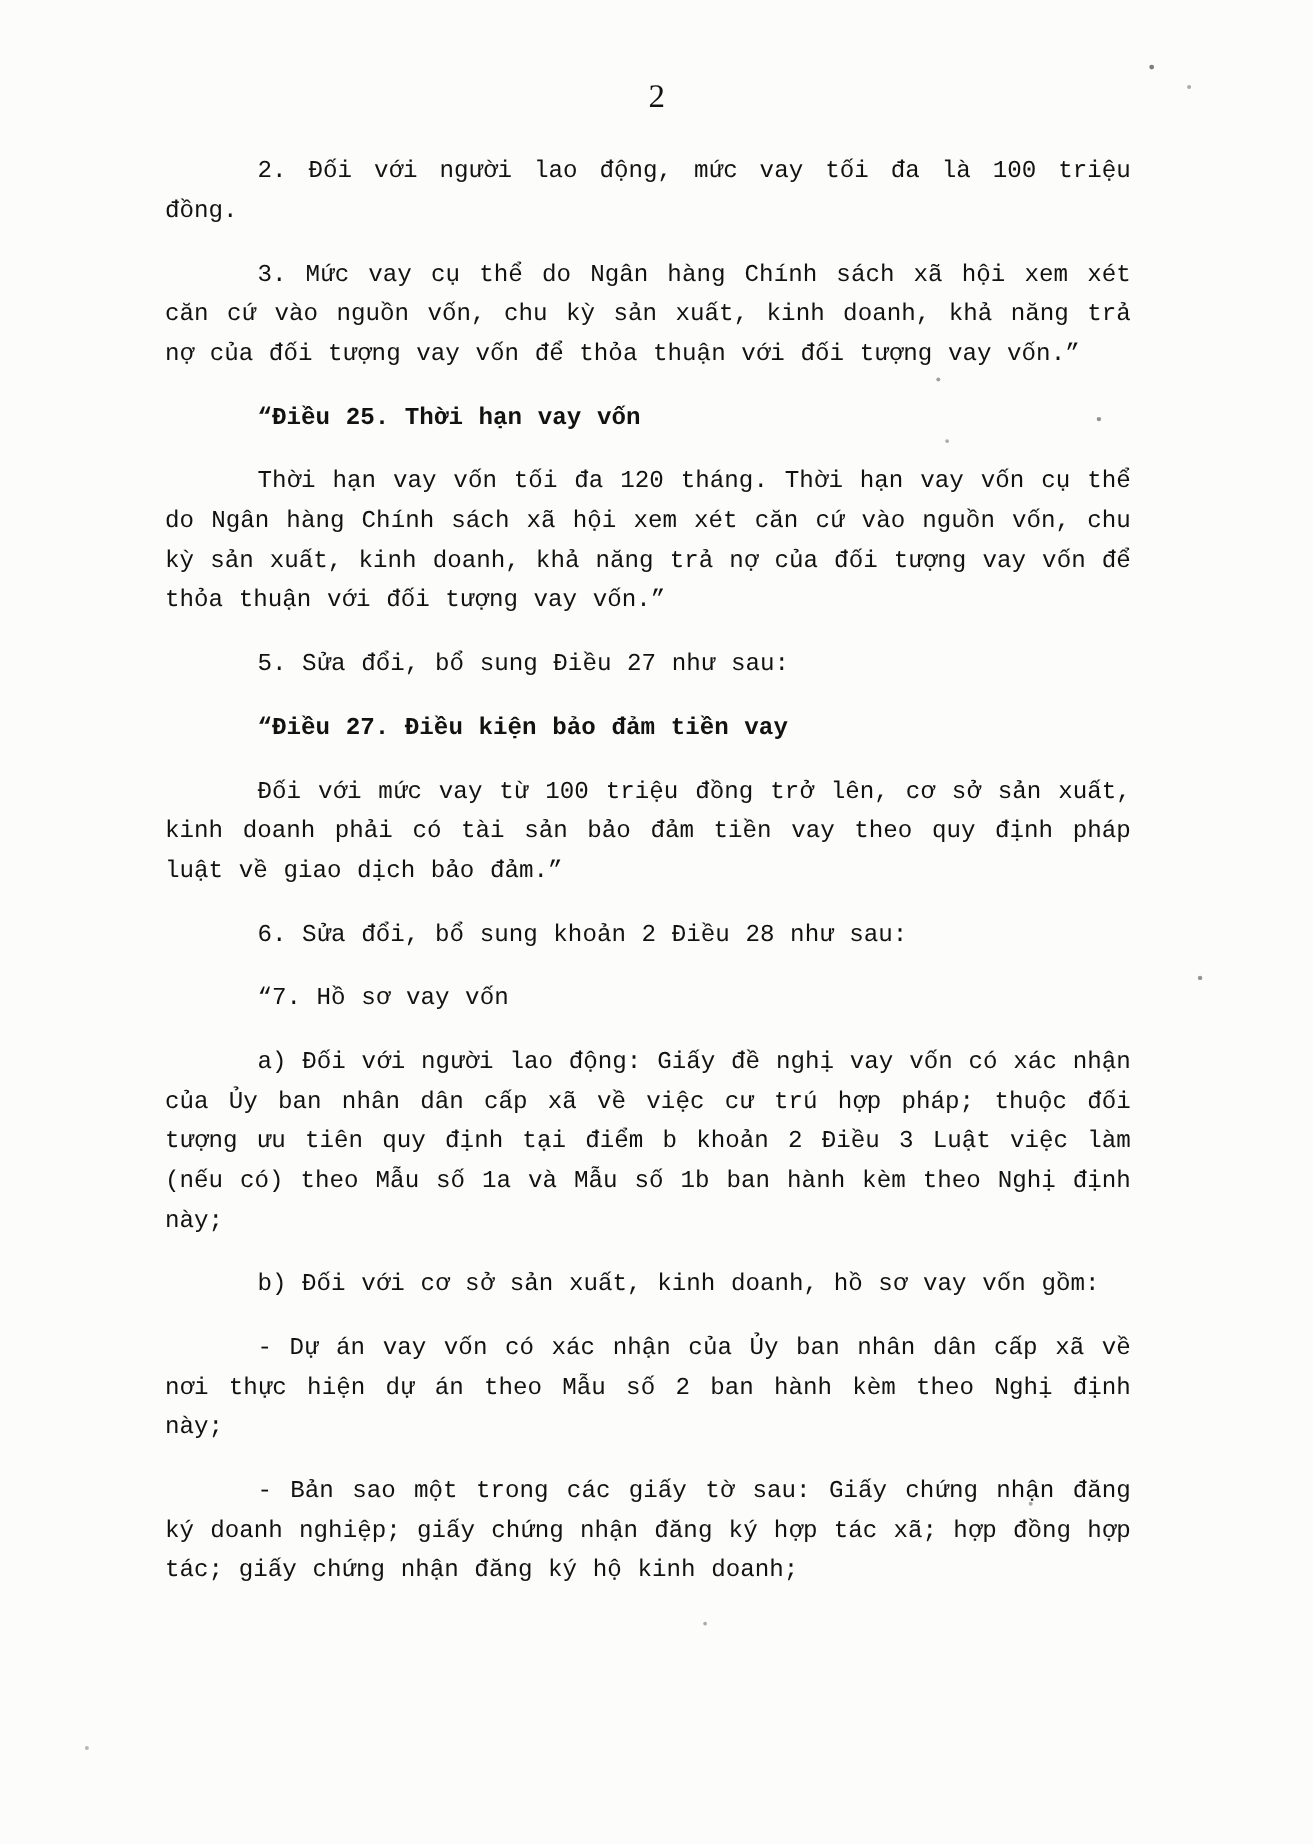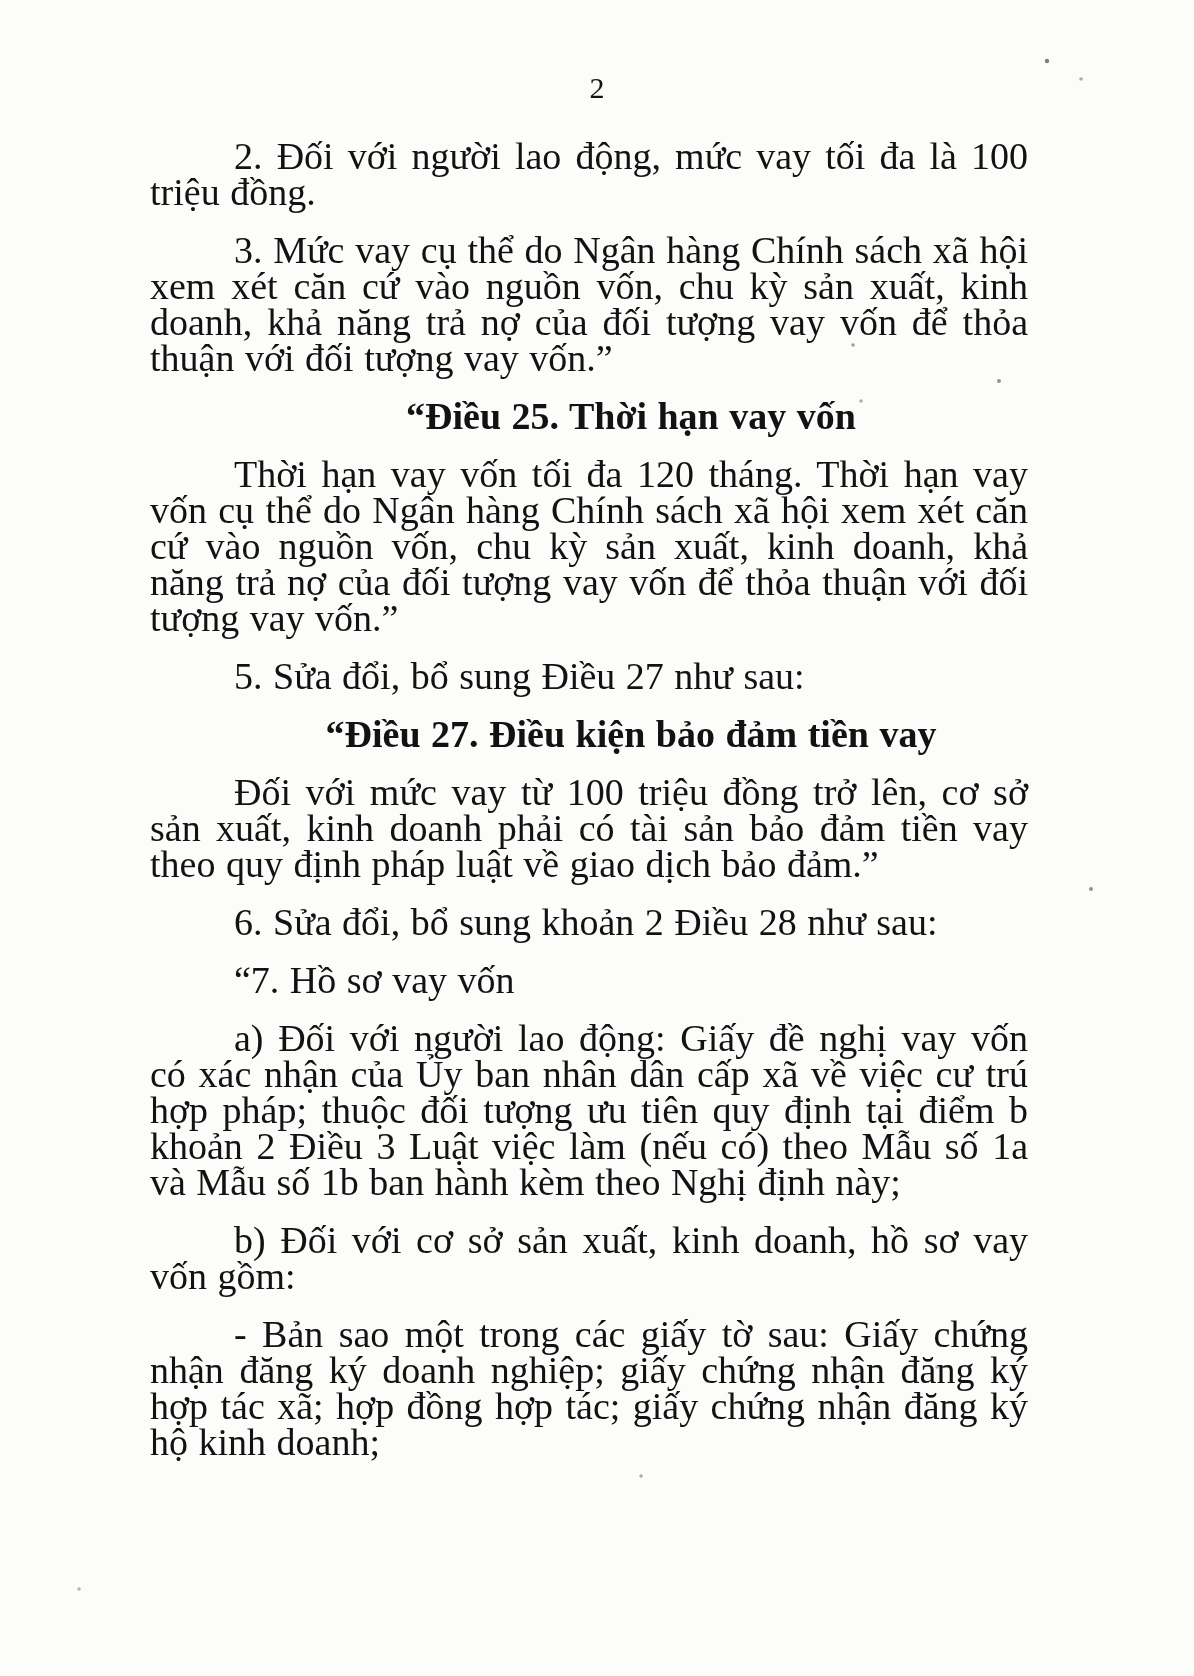--- a/index.html
+++ b/index.html
@@ -20,33 +20,34 @@
   .content {
     padding: 70px 150px 0 150px;
   }
   .page-num {
     text-align: center;
     font-size: 30px;
     line-height: 36px;
     margin: 0 0 32px 0;
   }
   p.doc {
-    font-size: 38px;
+    font-size: 22px;
     line-height: 36px;
     text-align: justify;
     text-indent: 84px;
     margin: 22px 16px 0 0;
     word-spacing: 1px;
+    font-family: Liberation Mono, monospace;
   }
   p.doc.first {
     margin-top: 0;
   }
   p.doc.heading {
     font-weight: bold;
-    text-align: center;
+    text-align: left;
   }
   
   .specks {
     position: absolute;
     top: 0; left: 0;
     width: 2px; height: 2px;
     border-radius: 50%;
     background: transparent;
     box-shadow:
       1046px 60px 0 1.2px rgba(20,20,20,0.55),
@@ -72,15 +73,16 @@
     <p class="doc">3. Mức vay cụ thể do Ngân hàng Chính sách xã hội xem xét căn cứ vào nguồn vốn, chu kỳ sản xuất, kinh doanh, khả năng trả nợ của đối tượng vay vốn để thỏa thuận với đối tượng vay vốn.”</p>
     <p class="doc heading">“Điều 25. Thời hạn vay vốn</p>
     <p class="doc">Thời hạn vay vốn tối đa 120 tháng. Thời hạn vay vốn cụ thể do Ngân hàng Chính sách xã hội xem xét căn cứ vào nguồn vốn, chu kỳ sản xuất, kinh doanh, khả năng trả nợ của đối tượng vay vốn để thỏa thuận với đối tượng vay vốn.”</p>
     <p class="doc">5. Sửa đổi, bổ sung Điều 27 như sau:</p>
     <p class="doc heading">“Điều 27. Điều kiện bảo đảm tiền vay</p>
     <p class="doc">Đối với mức vay từ 100 triệu đồng trở lên, cơ sở sản xuất, kinh doanh phải có tài sản bảo đảm tiền vay theo quy định pháp luật về giao dịch bảo đảm.”</p>
     <p class="doc">6. Sửa đổi, bổ sung khoản 2 Điều 28 như sau:</p>
     <p class="doc">“7. Hồ sơ vay vốn</p>
     <p class="doc">a) Đối với người lao động: Giấy đề nghị vay vốn có xác nhận của Ủy ban nhân dân cấp xã về việc cư trú hợp pháp; thuộc đối tượng ưu tiên quy định tại điểm b khoản 2 Điều 3 Luật việc làm (nếu có) theo Mẫu số 1a và Mẫu số 1b ban hành kèm theo Nghị định này;</p>
     <p class="doc">b) Đối với cơ sở sản xuất, kinh doanh, hồ sơ vay vốn gồm:</p>
+    <p class="doc">- Dự án vay vốn có xác nhận của Ủy ban nhân dân cấp xã về nơi thực hiện dự án theo Mẫu số 2 ban hành kèm theo Nghị định này;</p>
     <p class="doc">- Bản sao một trong các giấy tờ sau: Giấy chứng nhận đăng ký doanh nghiệp; giấy chứng nhận đăng ký hợp tác xã; hợp đồng hợp tác; giấy chứng nhận đăng ký hộ kinh doanh;</p>
   </div>
 </div>
 
 </body></html>

